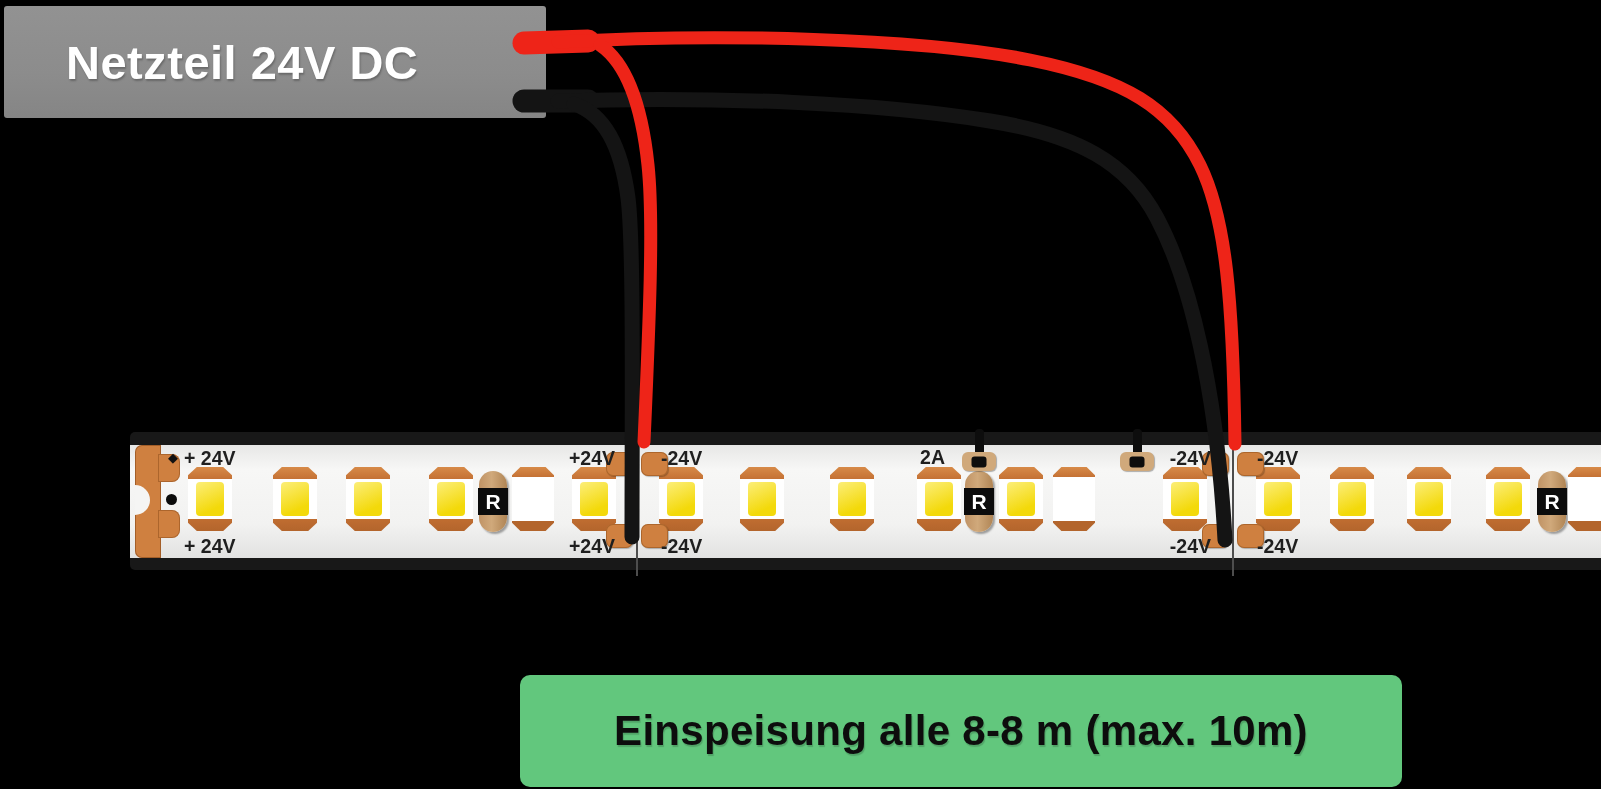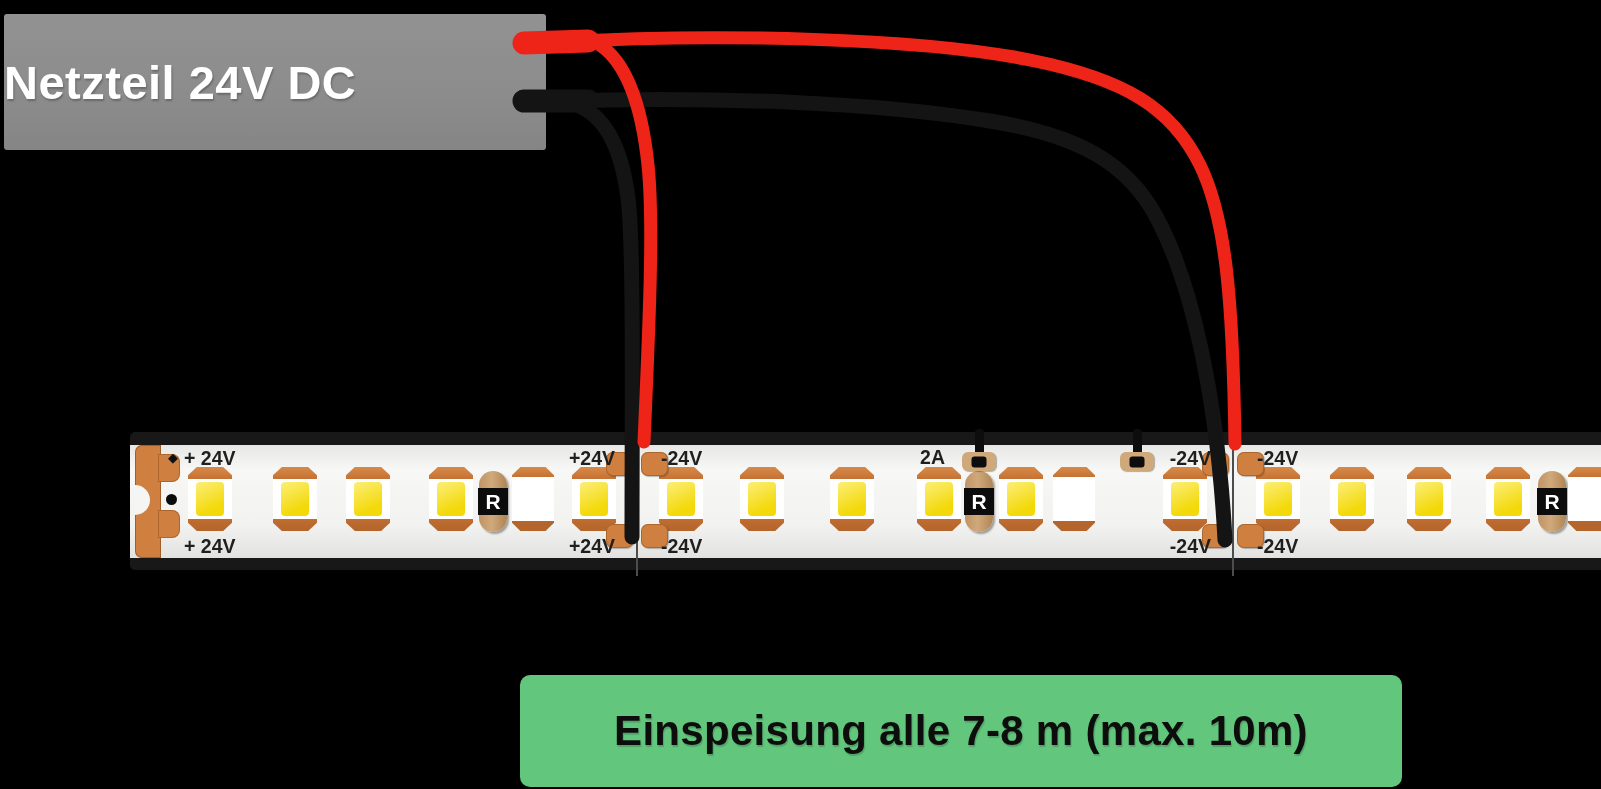--- a/index.html
+++ b/index.html
@@ -1,23 +1,23 @@
 <!DOCTYPE html>
 <html style="--background: #000000; --psu_bg: #8c8c8c; --psu_text: #ffffff; --wire_positive: #ee2418; --wire_negative: #141414; --strip_edge: #181818; --strip_body: #f2f2f1; --pad_orange: #cf8040; --led_yellow: #f3d90a; --led_yellow_light: #fcee79; --resistor_body: #d0a97b; --callout_bg: #62c77d; --callout_text: #0d0d0d; --label_color: #1f1f1f;"><head>
 <meta charset="utf-8">
 <style>
   html,body{margin:0;padding:0;background:#000;}
   body{width:1601px;height:789px;overflow:hidden;position:relative;
        font-family:"Liberation Sans","DejaVu Sans",sans-serif;}
   #canvas{position:absolute;left:0;top:0;width:1601px;height:789px;background:var(--background,#000);}
 
   
-  .psu{position:absolute;left:4px;top:14px;width:542px;height:136px;
+  .psu{position:absolute;left:4px;top:6px;width:542px;height:112px;
        background:linear-gradient(180deg,#929292,var(--psu_bg,#8c8c8c) 60%,#858585);
-       border-radius:3px;display:flex;align-items:center;box-sizing:border-box;}
+       border-radius:3px;display:flex;align-items:center;box-sizing:border-box;padding-left:62px;}
   .psu-label{color:var(--psu_text,#fff);font-size:47px;font-weight:bold;letter-spacing:.5px;
        text-shadow:1px 2px 2px rgba(0,0,0,.25);}
 
   
   #wires{position:absolute;left:0;top:0;pointer-events:none;}
 
   
   .strip{position:absolute;left:130px;top:432px;width:1471px;height:138px;}
   .strip-edge-top{position:absolute;left:0;top:0;width:100%;height:13px;background:var(--strip_edge,#181818);border-radius:5px 0 0 0;}
   .strip-body{position:absolute;left:0;top:13px;width:100%;height:113px;
@@ -141,16 +141,16 @@
     <line x1="1233" y1="436" x2="1233" y2="576" stroke="#4d4d4d" stroke-width="2"></line>
     <line class="neg" x1="524" y1="101" x2="588" y2="101" stroke-width="23" stroke-linecap="round" stroke="#141414"></line>
     <path class="neg" d="M 558 101 C 720 96 880 103 990 121 C 1078 135 1128 163 1157 218 C 1190 280 1217 390 1225 540" stroke-width="15" fill="none" stroke-linecap="round" stroke="#141414"></path>
     <path class="neg" d="M 574 104 C 604 114 621 145 628 198 C 634 245 632 420 632 537" stroke-width="15" fill="none" stroke-linecap="round" stroke="#141414"></path>
     <line class="pos" x1="524" y1="43" x2="588" y2="41" stroke-width="23" stroke-linecap="round" stroke="#ee2418"></line>
     <path class="pos" d="M 558 42 C 720 33 920 38 1030 60 C 1125 79 1172 108 1200 165 C 1226 218 1233 300 1235 444" stroke-width="13" fill="none" stroke-linecap="round" stroke="#ee2418"></path>
     <path class="pos" d="M 600 45 C 628 64 642 108 648 165 C 654 222 649 330 644 442" stroke-width="13" fill="none" stroke-linecap="round" stroke="#ee2418"></path>
   </svg>
 
   <div class="callout">
-    <span class="callout-label">Einspeisung alle 7-8 m (max. 10m)</span>
+    <span class="callout-label">Einspeisung alle 8-8 m (max. 10m)</span>
   </div>
 
 </div>
 
 </body></html>

